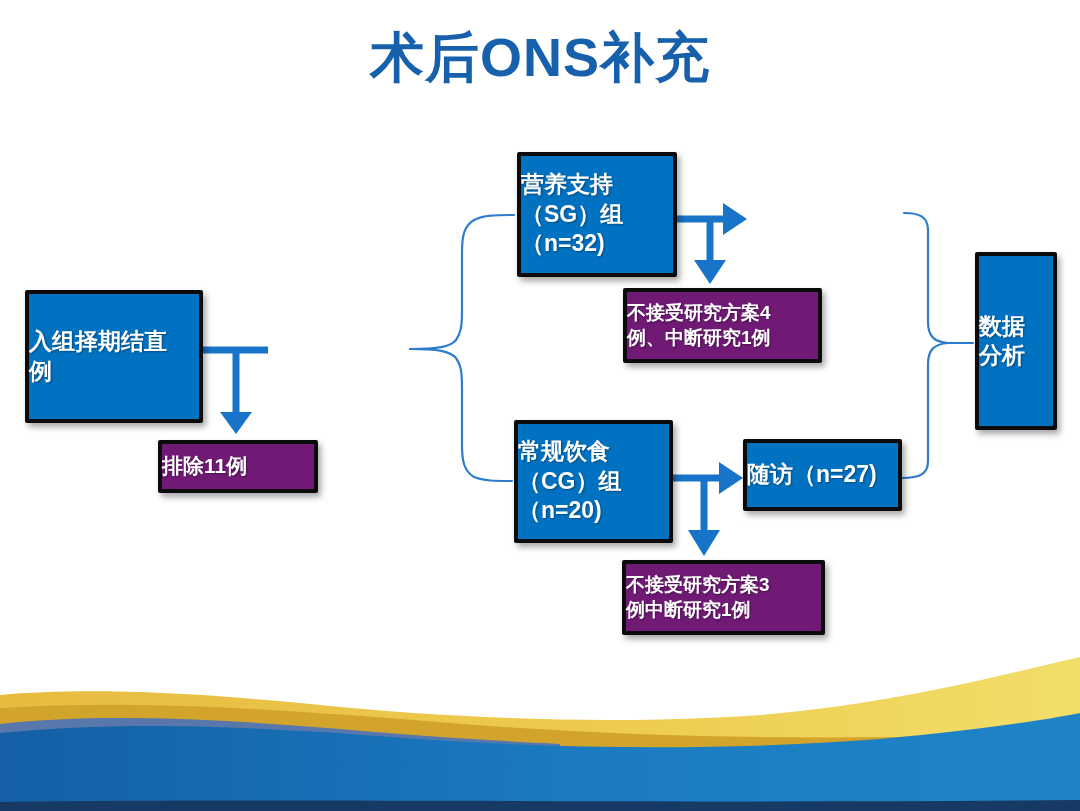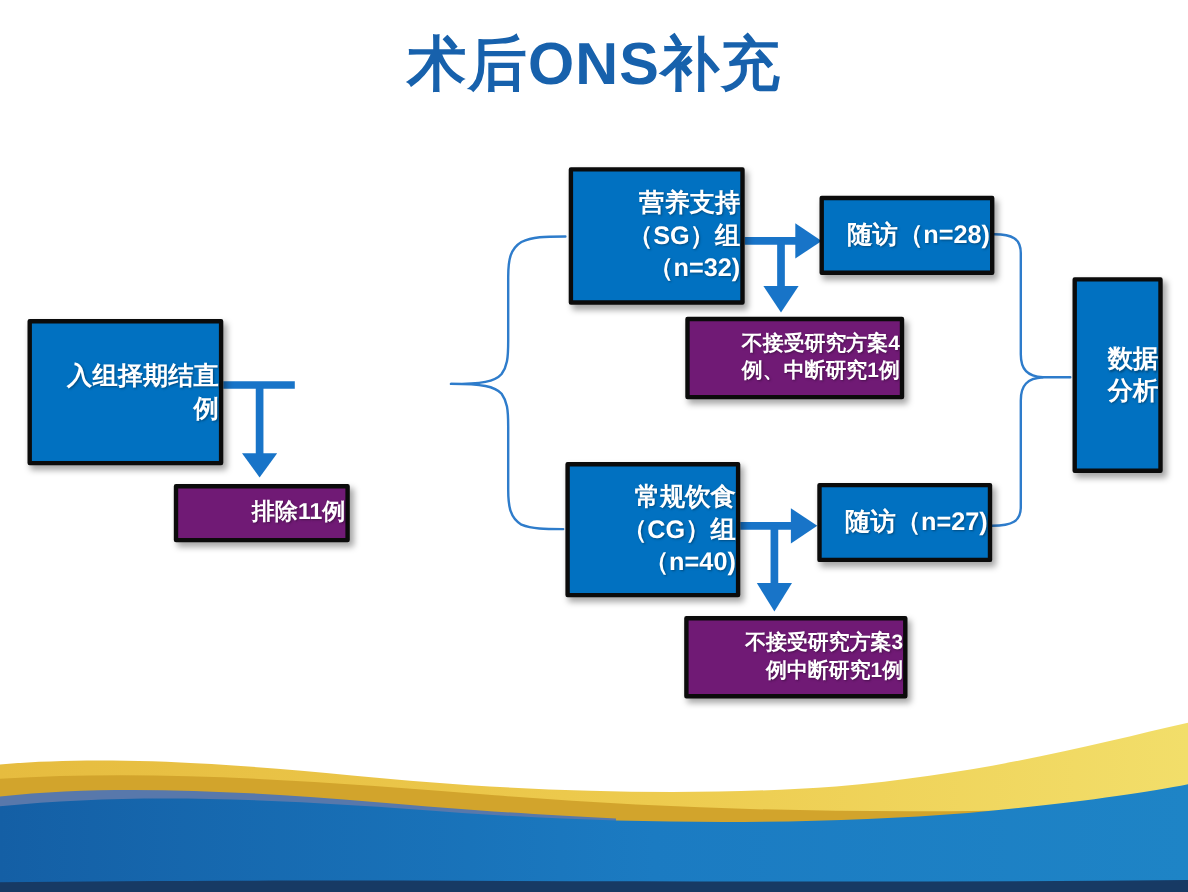--- a/index.html
+++ b/index.html
@@ -5,21 +5,21 @@
   html,body{margin:0;padding:0;background:#fff;}
   #slide{
     position:relative;width:1080px;height:811px;overflow:hidden;background:#ffffff;
     font-family:"Liberation Sans","DejaVu Sans",sans-serif;
   }
   .title{
     position:absolute;top:22px;left:0;width:100%;text-align:center;
     font-size:54px;font-weight:bold;color:#1761AC;letter-spacing:1px;
   }
   .node{
-    position:absolute;display:flex;flex-direction:column;justify-content:center;align-items:flex-end;
+    position:absolute;display:flex;flex-direction:column;justify-content:center;align-items:flex-start;
     color:#ffffff;font-weight:bold;text-align:center;
     border:4px solid #0b0b0b;border-radius:2px;box-sizing:border-box;
     box-shadow:3px 4px 6px rgba(0,0,0,0.35);
     z-index:2;line-height:1.28;
     text-shadow:1px 1px 2px rgba(0,0,0,0.35);
   }
   .blue{background:#0171C1;}
   .gray{background:#701a75;}
   .fs23{font-size:23px;}
   .fs21{font-size:21px;}
@@ -92,33 +92,30 @@
   <div class="node gray fs21" style="left:158px;top:440px;width:160px;height:53px">
     <div>排除11例</div>
   </div>
 
   <div class="node blue fs23" style="left:517px;top:152px;width:160px;height:125px">
     <div>营养支持</div>
     <div>（SG）组</div>
     <div>（n=32)</div>
   </div>
 
-  <div class="node blue fs23" style="left:745px;top:178px;width:159px;height:72px">
-    <div>随访（n=28)</div>
-  </div>
 
   <div class="node gray fs19" style="left:623px;top:288px;width:199px;height:75px">
     <div>不接受研究方案4</div>
     <div>例、中断研究1例</div>
   </div>
 
   <div class="node blue fs23" style="left:514px;top:420px;width:159px;height:123px">
     <div>常规饮食</div>
     <div>（CG）组</div>
-    <div>（n=40)</div>
+    <div>（n=20)</div>
   </div>
 
   <div class="node blue fs23" style="left:743px;top:439px;width:159px;height:72px">
     <div>随访（n=27)</div>
   </div>
 
   <div class="node gray fs19" style="left:622px;top:560px;width:203px;height:75px">
     <div>不接受研究方案3</div>
     <div>例中断研究1例</div>
   </div>

